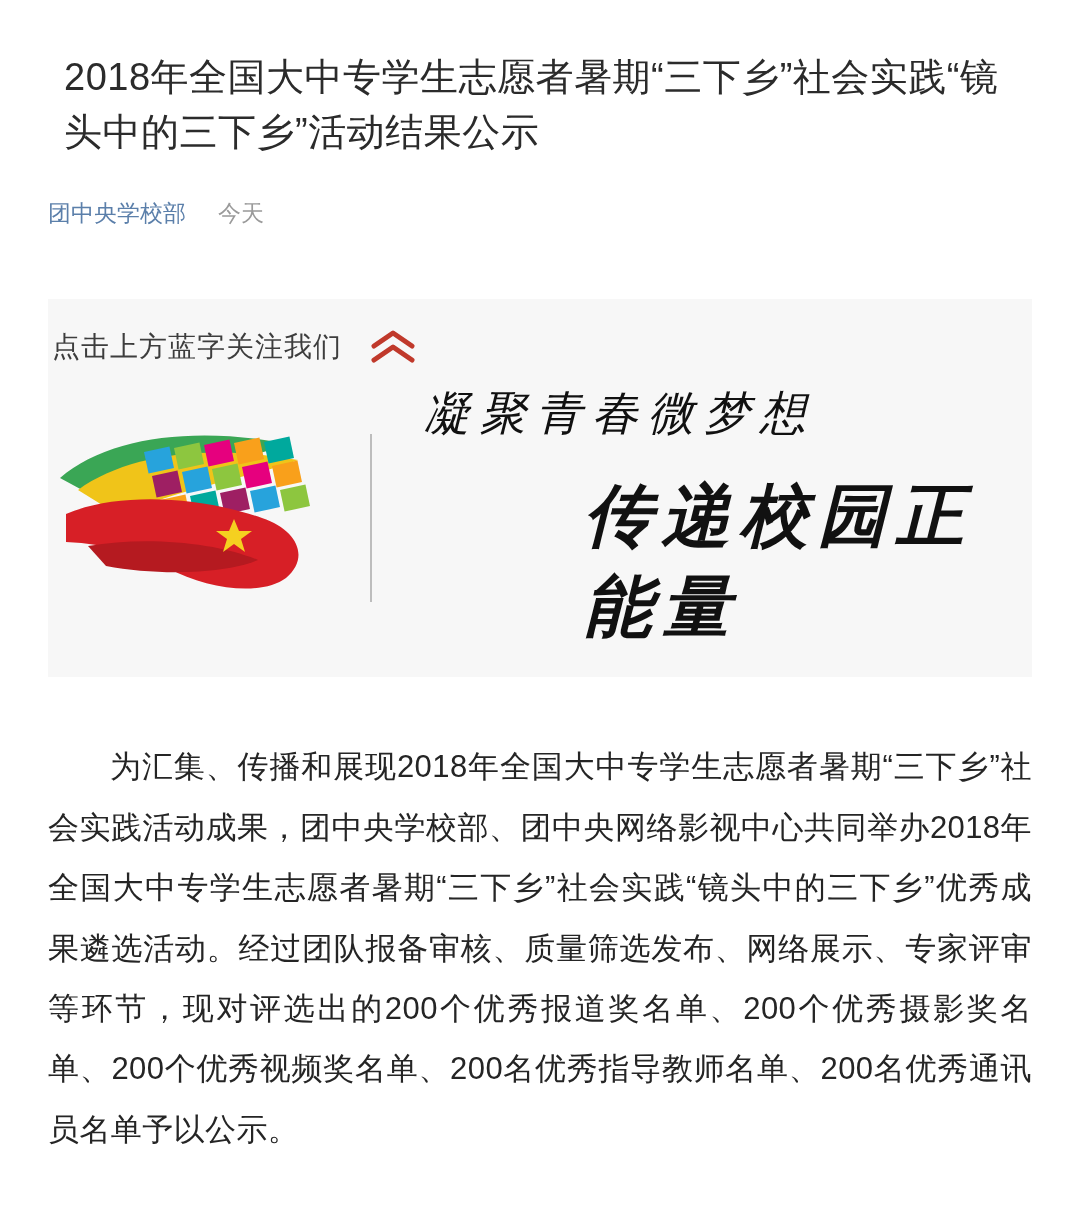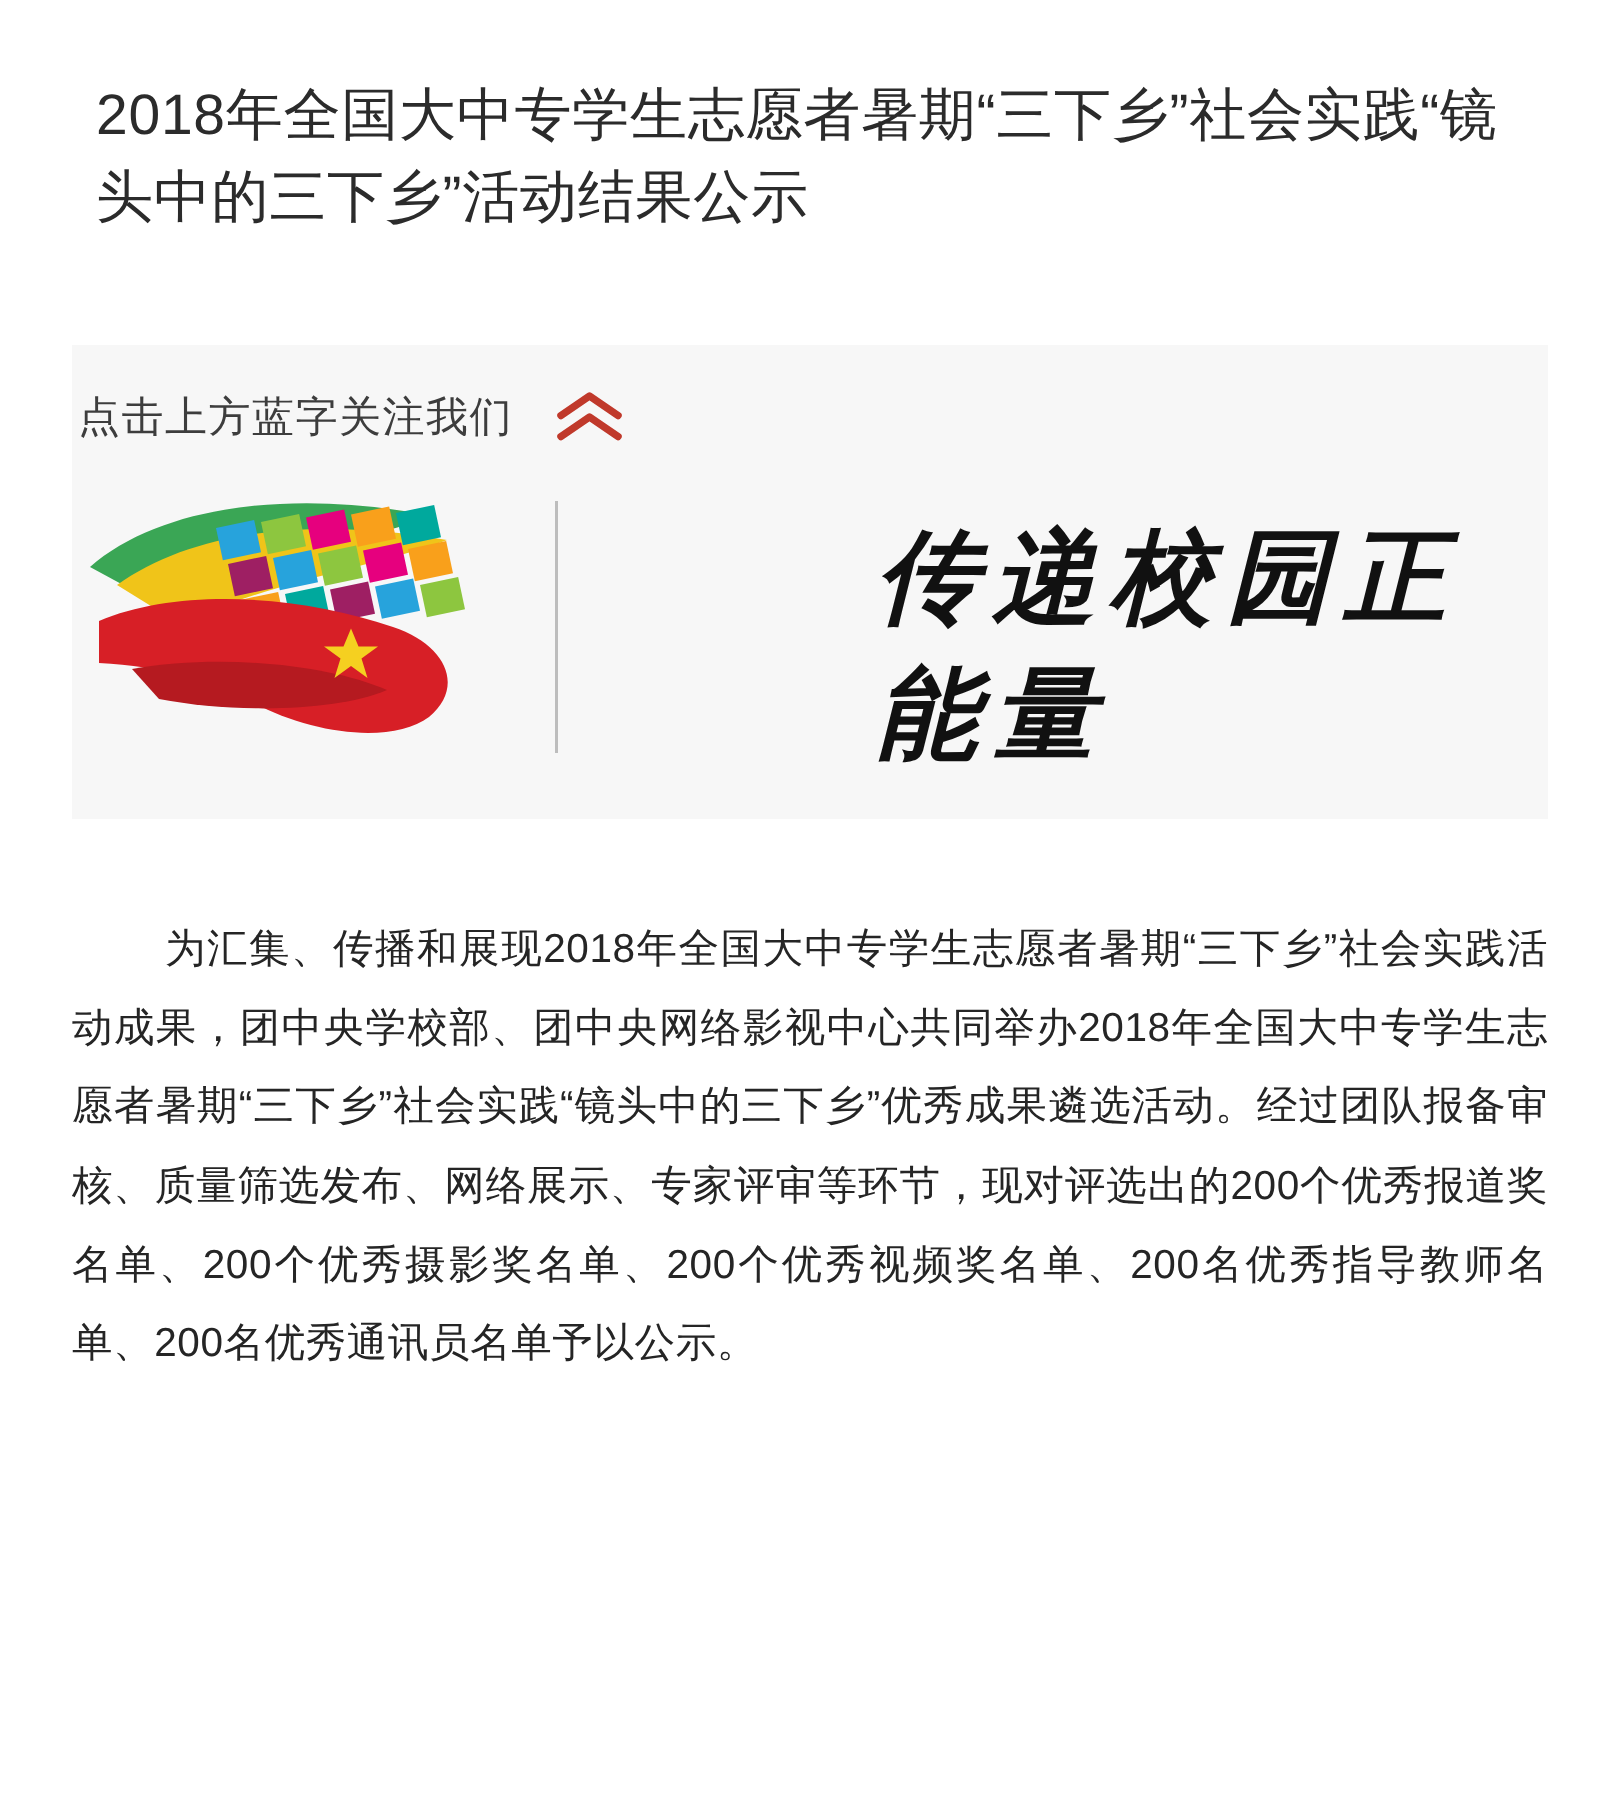--- a/index.html
+++ b/index.html
@@ -111,37 +111,41 @@
     color: #111;
     letter-spacing: 10px;
     font-style: italic;
     font-weight: bold;
     margin-top: 26px;
     margin-left: 170px;
   }
 
   .body-text {
     margin-top: 60px;
-    font-size: 27px;
+    font-size: 31px;
     line-height: 1.95;
     color: #252525;
     text-align: justify;
     text-justify: inter-ideograph;
     letter-spacing: 0.4px;
     width: 984px;
     text-indent: 62px;
   }
 </style>
 </head>
 <body>
 
 <div class="article">
 
   <h1 class="title">2018年全国大中专学生志愿者暑期“三下乡”社会实践“镜头中的三下乡”活动结果公示</h1>
 
+  <div class="meta">
+    <span class="account">团中央学校部</span>
+    <span class="date">今天</span>
+  </div>
 
   <div class="banner">
 
     <div class="banner-top">
       <span class="banner-cta">点击上方蓝字关注我们</span>
       <span class="chevrons">
         <svg class="chevron-svg" width="46" height="34" viewBox="0 0 46 34" xmlns="http://www.w3.org/2000/svg">
           <path d="M4 16 L23 3 L42 16" fill="none" stroke="#c0392b" stroke-width="5" stroke-linecap="round" stroke-linejoin="round"></path>
           <path d="M4 30 L23 17 L42 30" fill="none" stroke="#c0392b" stroke-width="5" stroke-linecap="round" stroke-linejoin="round"></path>
         </svg>
@@ -180,20 +184,21 @@
             <g transform="translate(186,118)">
               <polygon points="0,-17 5,-5 18,-5 7,3 11,16 0,8 -11,16 -7,3 -18,-5 -5,-5" fill="#f5d020"></polygon>
             </g>
           </g>
         </svg>
       </div>
 
       <div class="divider-line"></div>
 
       <div class="slogan">
+        <div class="slogan-line-1">凝聚青春微梦想</div>
         <div class="slogan-line-2">传递校园正能量</div>
       </div>
 
     </div>
   </div>
 
   <p class="body-text">为汇集、传播和展现2018年全国大中专学生志愿者暑期“三下乡”社会实践活动成果，团中央学校部、团中央网络影视中心共同举办2018年全国大中专学生志愿者暑期“三下乡”社会实践“镜头中的三下乡”优秀成果遴选活动。经过团队报备审核、质量筛选发布、网络展示、专家评审等环节，现对评选出的200个优秀报道奖名单、200个优秀摄影奖名单、200个优秀视频奖名单、200名优秀指导教师名单、200名优秀通讯员名单予以公示。</p>
 
 </div>
 

